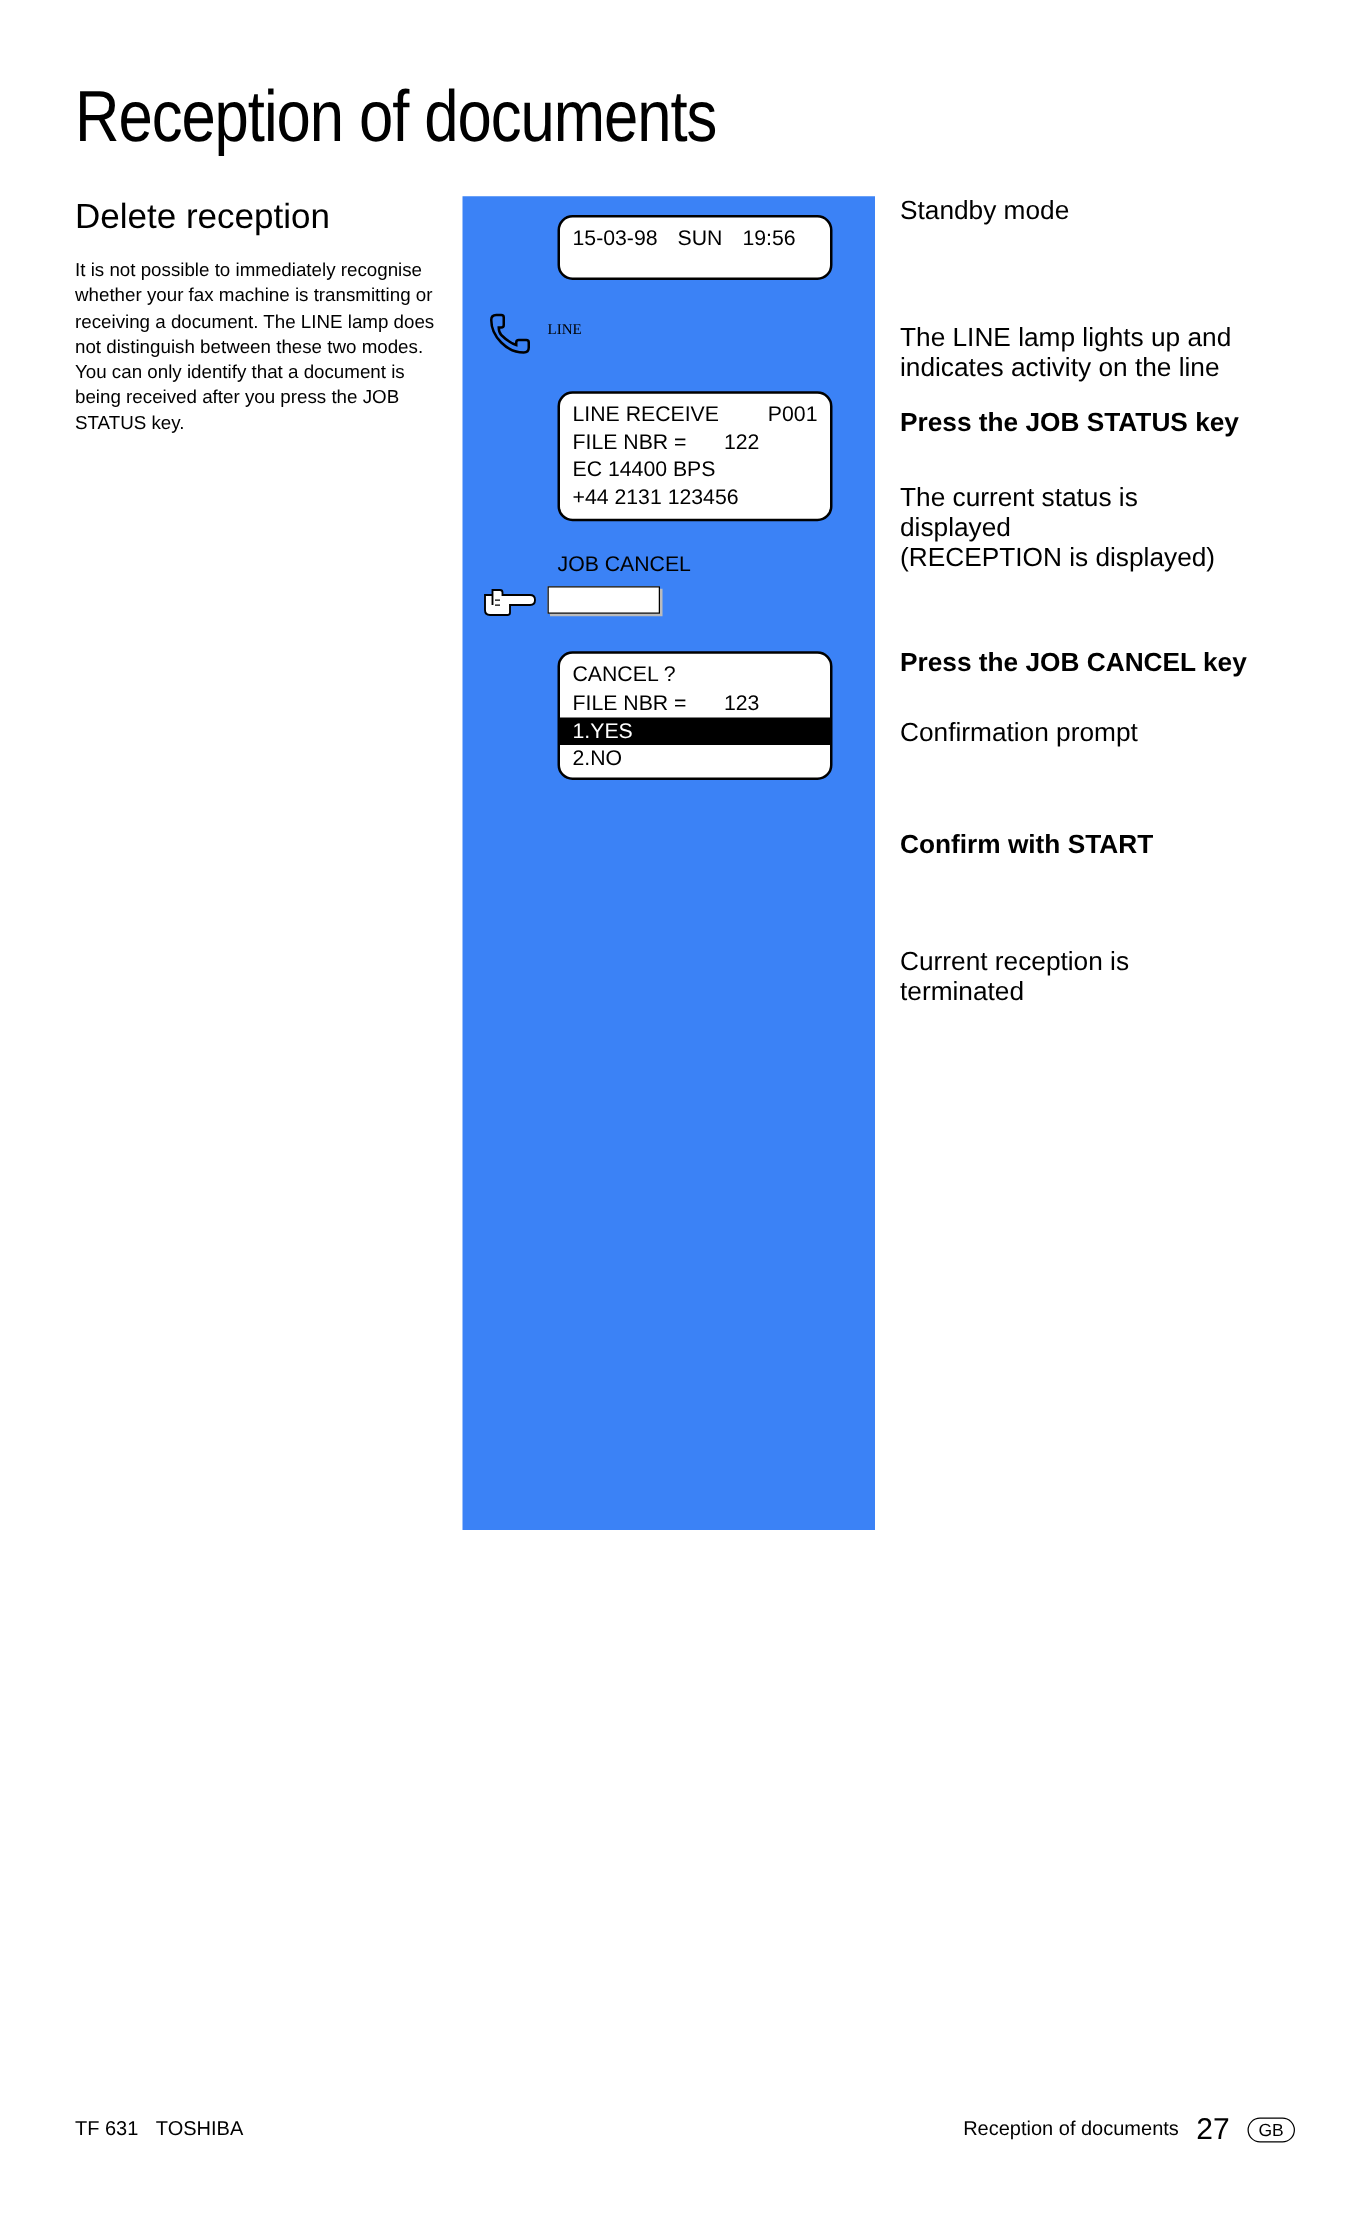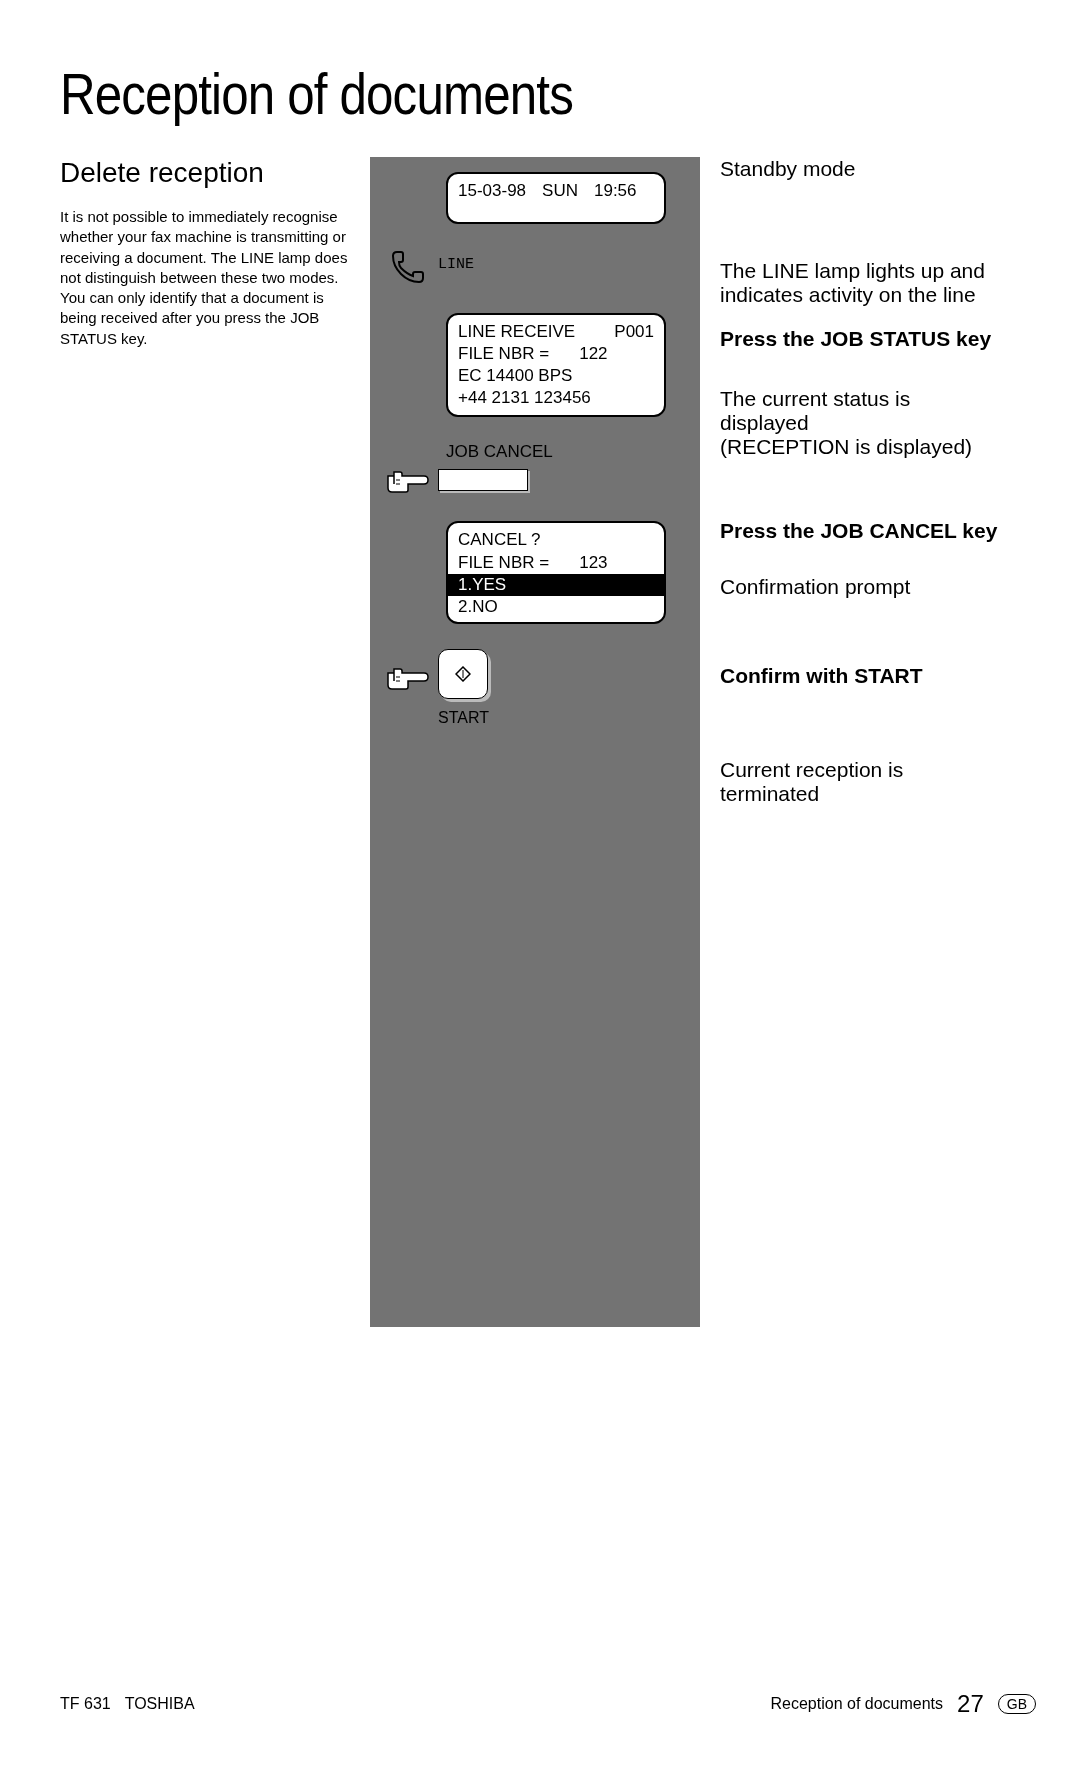--- a/index.html
+++ b/index.html
@@ -36,21 +36,21 @@
     font-weight: 400;
     margin-bottom: 18px;
     font-family: "Arial Narrow", Arial, sans-serif;
   }
   .col-left p {
     font-size: 15px;
     line-height: 1.35;
   }
   .col-mid {
     width: 330px;
-    background: #737373;
+    background: #3b82f6;
     padding: 15px 8px 600px 8px;
   }
   .col-right {
     width: 300px;
     padding-left: 20px;
     font-size: 21px;
   }
   .lcd {
     border: 2px solid #000;
     border-radius: 12px;
@@ -160,21 +160,21 @@
         <div style="height:14px;"></div>
       </div>
 
       <div class="step-row">
         <div class="icon-cell">
           <svg width="42" height="42" viewBox="0 0 42 42">
             <path d="M10 6 Q6 6 6 10 Q6 20 14 28 Q22 36 32 36 Q36 36 36 32 L36 28 Q36 26 34 26 L28 26 Q26 26 26 28 L26 30 Q20 28 14 22 Q12 20 12 16 L14 16 Q16 16 16 14 L16 8 Q16 6 14 6 Z" fill="none" stroke="#000" stroke-width="2"></path>
           </svg>
         </div>
         <div style="padding-top:10px;">
-          <span style="font-family:Liberation Mono, monospace;font-size:15px;">LINE</span>
+          <span style="font-family:Liberation Serif, serif;font-size:12px;">LINE</span>
         </div>
       </div>
 
 
       <div class="lcd" style="margin-top:25px;">
         <div class="row spread">
           <span>LINE RECEIVE</span>
           <span>P001</span>
         </div>
         <div class="row" style="gap:30px;">
@@ -201,37 +201,20 @@
       <div class="lcd" style="margin-top:25px;padding-bottom:4px;">
         <div>CANCEL ?</div>
         <div class="row" style="gap:30px;">
           <span>FILE NBR =</span>
           <span>123</span>
         </div>
         <div class="hl">1.YES</div>
         <div>2.NO</div>
       </div>
 
-      <div class="step-row" style="margin-top:25px;align-items:flex-start;">
-        <div class="icon-cell" style="padding-top:14px;">
-          <svg width="44" height="30" viewBox="0 0 44 30">
-            <path d="M2 10 L8 10 L8 6 L14 6 Q16 6 16 8 L16 10 L38 10 Q42 10 42 14 Q42 18 38 18 L22 18 L22 24 Q22 26 20 26 L6 26 Q2 26 2 22 Z M8 10 L8 18" fill="#fff" stroke="#000" stroke-width="1.5"></path>
-            <path d="M10 14 L14 14 M10 18 L14 18" stroke="#000" stroke-width="1"></path>
-          </svg>
-        </div>
-        <div style="display:flex;flex-direction:column;align-items:center;">
-          <div class="start-key">
-            <svg width="16" height="16" viewBox="0 0 16 16">
-              <path d="M8 1 L15 8 L8 15 L1 8 Z" fill="none" stroke="#000" stroke-width="1.5"></path>
-              <line x1="8" y1="4" x2="8" y2="12" stroke="#000" stroke-width="1"></line>
-            </svg>
-          </div>
-          <div class="start-label">START</div>
-        </div>
-      </div>
     </div>
 
     <div class="col-right">
       <div class="right-block standby">Standby mode</div>
       <div class="right-block line">The LINE lamp lights up and indicates activity on the line</div>
       <div class="right-block jobstatus">Press the JOB STATUS key</div>
       <div class="right-block currentstatus">
         <div>The current status is displayed</div>
         <div>(RECEPTION is displayed)</div>
       </div>

